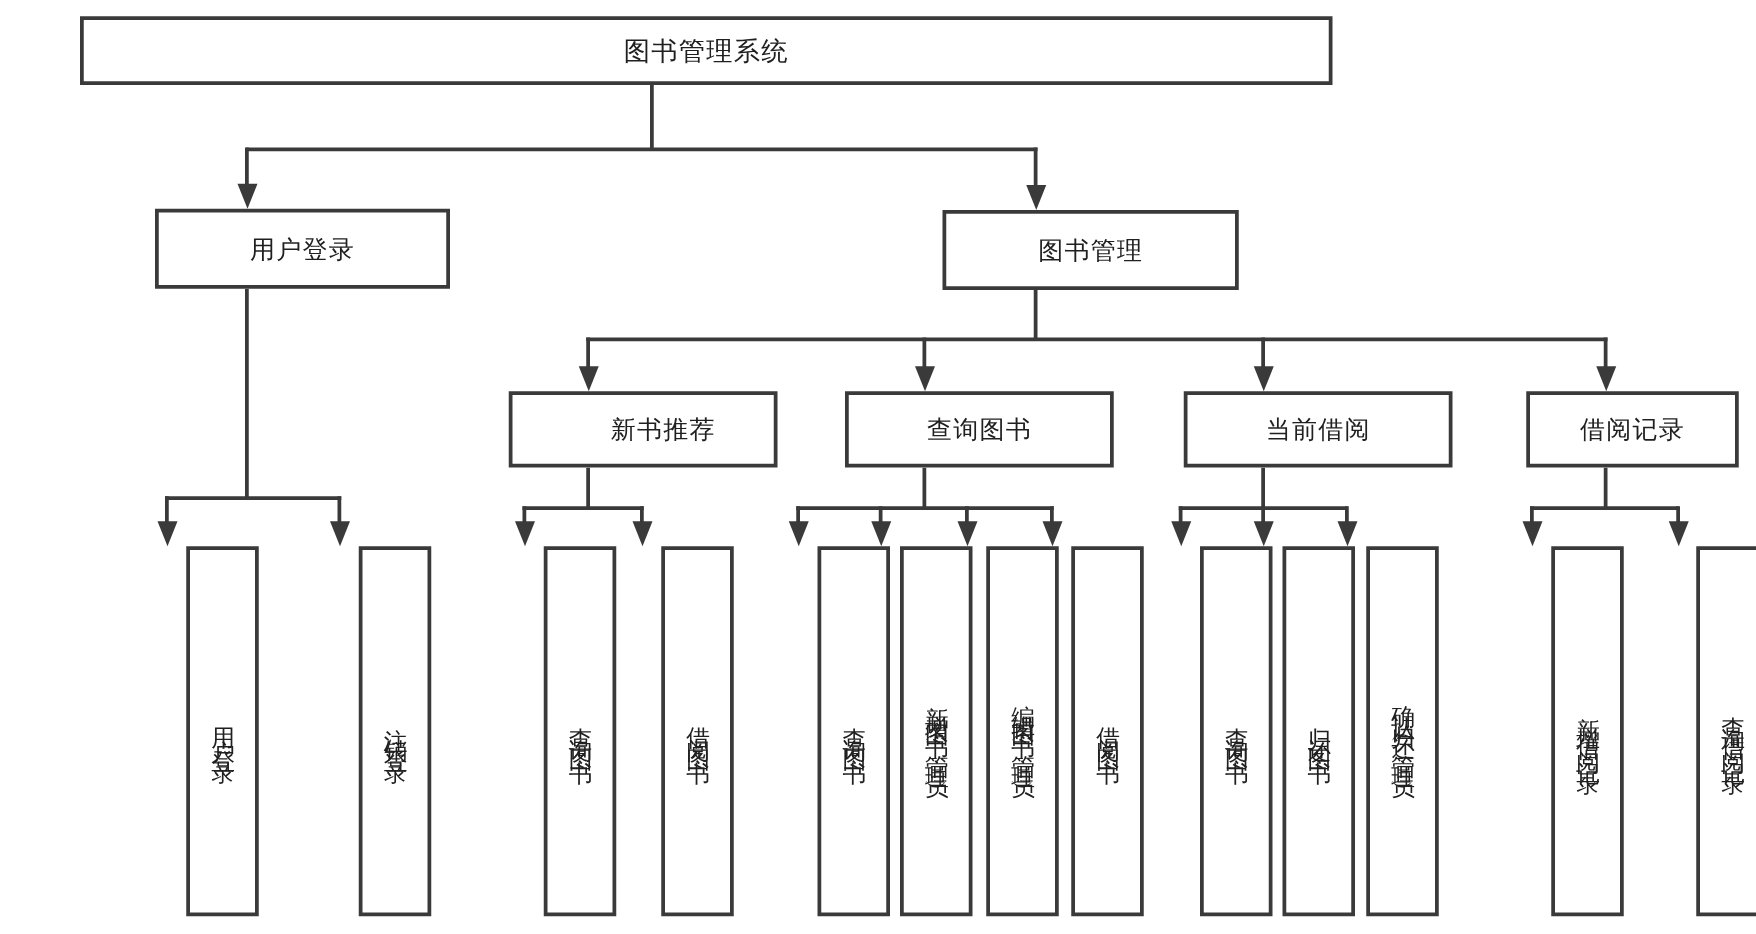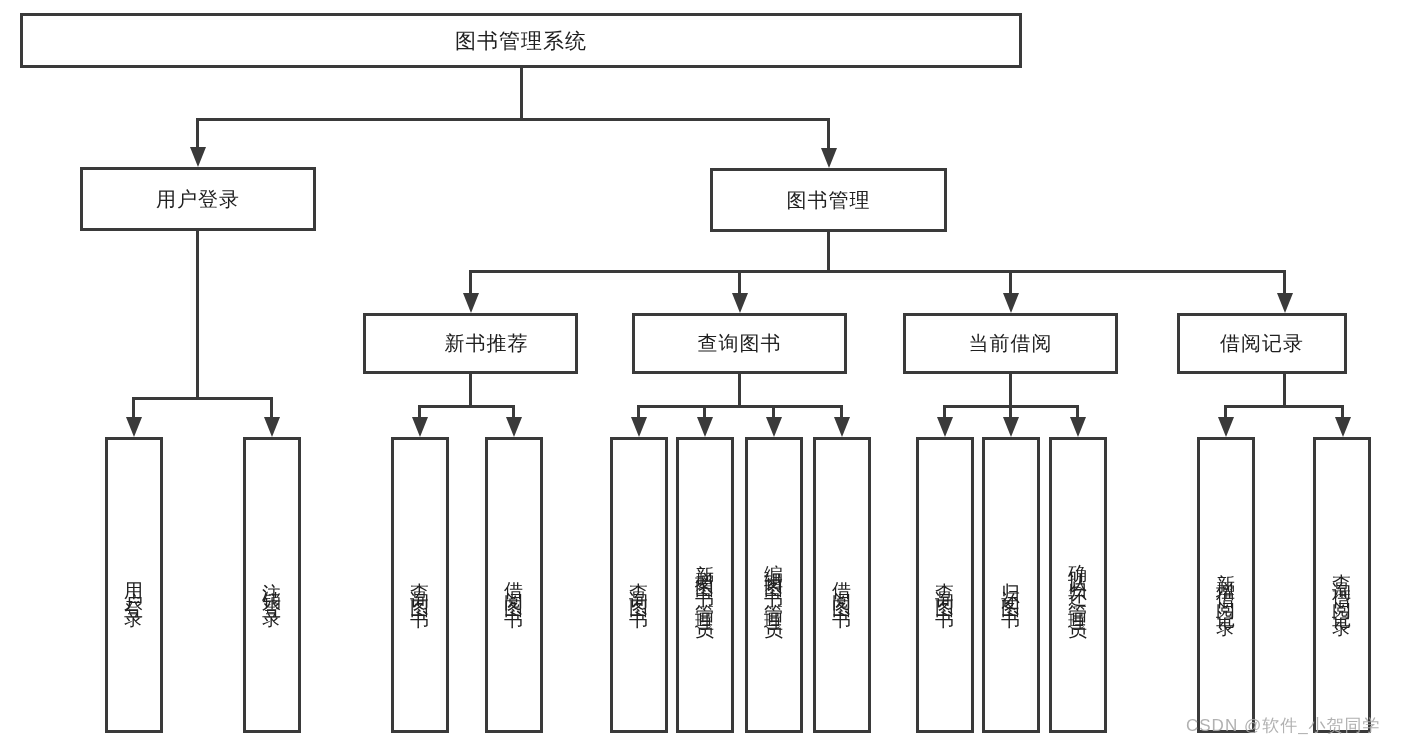--- a/index.html
+++ b/index.html
@@ -19,20 +19,21 @@
   .box{
     position:absolute;
     box-sizing:border-box;
     border:3px solid var(--line);
     background:#fff;
     display:flex;align-items:center;justify-content:center;
     color:var(--text);
     font-size:20px;
     letter-spacing:1px;
     z-index:2;
+    margin-left:44px;
   }
   .vbox .vtext{
     writing-mode:vertical-rl;
     text-orientation:mixed;
     font-size:19px;
     letter-spacing:9px;
     line-height:1;
     color:var(--text);
   }
   .vline{position:absolute;width:3px;background:var(--line);z-index:1;}
@@ -183,15 +184,14 @@
   <div class="vline" style="left:1076px;top:405px;height:14px;"></div>
   <div class="arrow" style="left:1070px;top:417px;"></div>
 
   <div class="vline" style="left:1283px;top:374px;height:33px;"></div>
   <div class="hline" style="left:1224px;top:405px;width:119px;"></div>
   <div class="vline" style="left:1224px;top:405px;height:14px;"></div>
   <div class="arrow" style="left:1218px;top:417px;"></div>
   <div class="vline" style="left:1341px;top:405px;height:14px;"></div>
   <div class="arrow" style="left:1335px;top:417px;"></div>
 
-  <div class="watermark">CSDN @软件_小贺同学</div>
 
 </div>
 
 </body></html>

